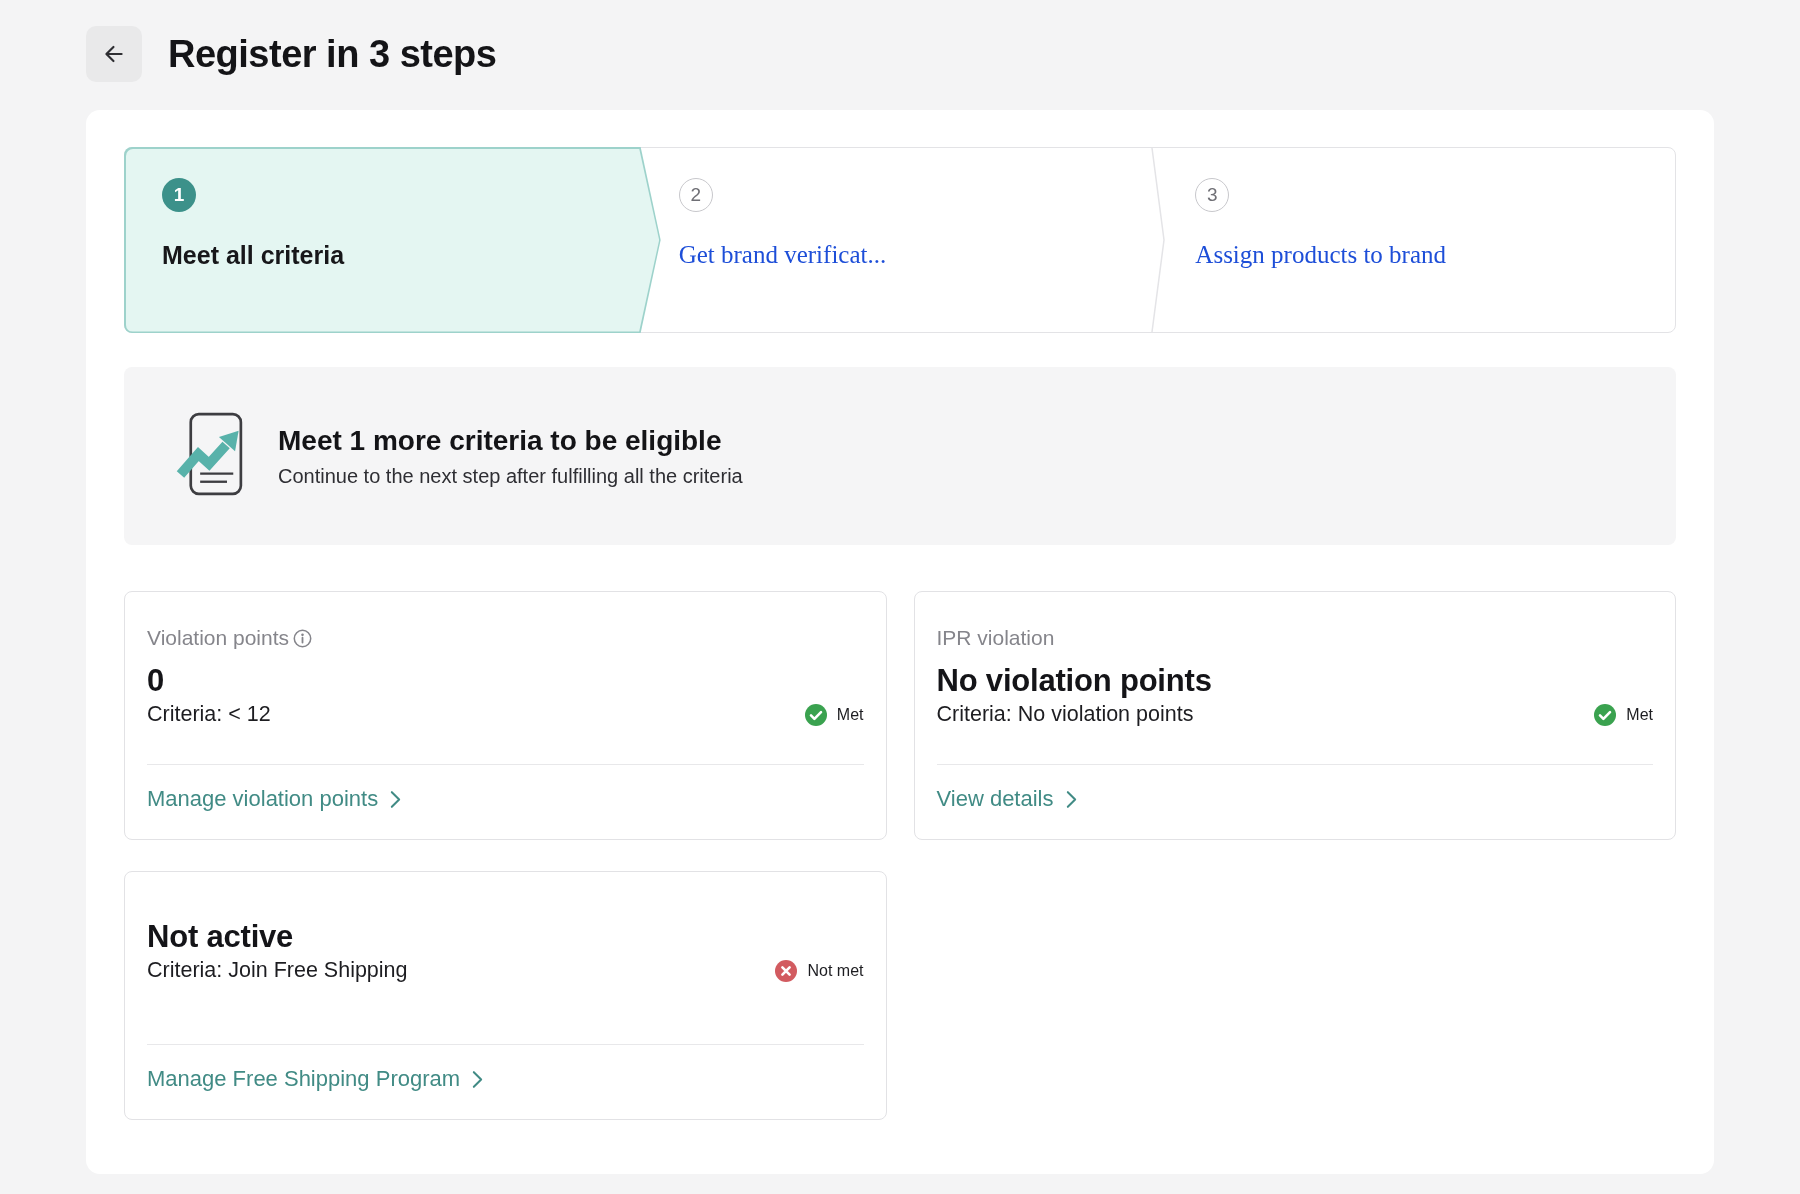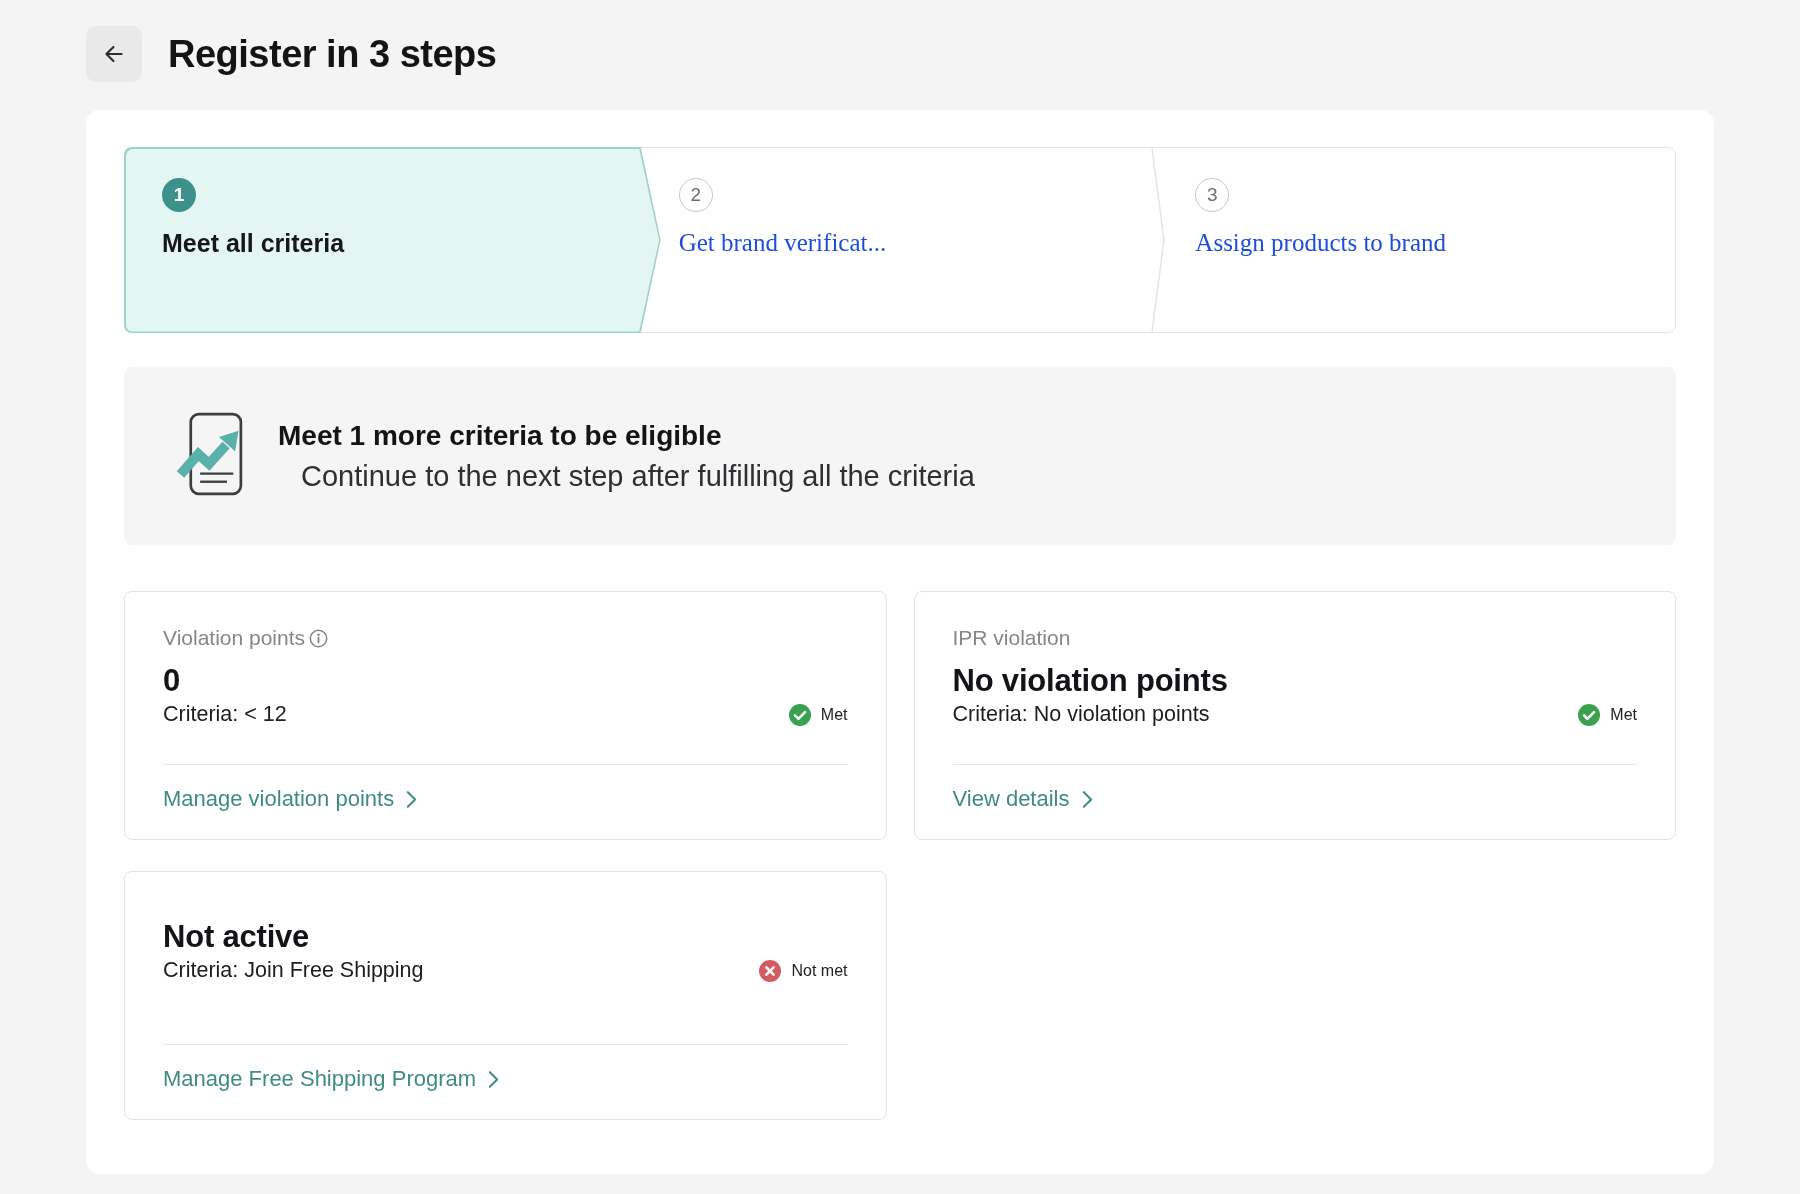--- a/index.html
+++ b/index.html
@@ -43,38 +43,38 @@
   .step-divider {
     position:absolute; top:0; bottom:0; left:calc(66.666% - 8px); width:16px; z-index:1;
   }
   .step-circle {
     width:34px; height:34px; border-radius:50%;
     display:flex; align-items:center; justify-content:center;
     font-size:19px;
   }
   .step-circle.active { background:#3c918a; color:#ffffff; font-weight:600; }
   .step-circle.idle { background:#ffffff; border:1px solid #c8c8cc; color:#6f6f75; }
-  .step-label { margin-top:17px; font-size:25px; }
+  .step-label { margin-top:29px; font-size:25px; }
   .step-label.active { color:#17171a; font-weight:600; }
   .step-label.idle { color:#1d4ed8; font-weight:400;font-family:Liberation Serif, serif; }
 
   
   .banner {
     margin-top:34px; background:#f5f5f6; border-radius:8px;
     height:178px; display:flex; align-items:center; gap:34px; padding:0 44px 0 52px;
   }
   .banner-icon { flex:0 0 auto; }
   .banner-title { font-size:28px; font-weight:700; color:#141417; }
-  .banner-sub { margin-top:8px; font-size:29px; color:#2e2e33;margin-left:23px; }
+  .banner-sub { margin-top:8px; font-size:20px; color:#2e2e33; }
 
   
   .cards { margin-top:46px; display:grid; grid-template-columns:1fr 1fr; gap:31px 27px; }
   .crit-card {
     border:1px solid #e2e2e5; border-radius:8px;
-    min-height:249px; padding:34px 38px 0; display:flex; flex-direction:column;
+    min-height:249px; padding:34px 22px 0; display:flex; flex-direction:column;
   }
   .card-label { display:flex; align-items:center; gap:3px; font-size:21px; color:#85858b; }
   .info-btn { background:none; border:none; padding:0; display:flex; cursor:pointer; }
   .card-value { margin-top:13px; font-size:31px; font-weight:700; color:#141418; letter-spacing:-0.2px; }
   .criteria-row { margin-top:3px; display:flex; align-items:center; justify-content:space-between; }
   .criteria-text { font-size:21.5px; color:#1d1d21; }
   .status-badge { display:flex; align-items:center; gap:9px; }
   .status-text { font-size:16px; color:#1d1d21; }
   .card-divider { margin-top:auto; border-top:1px solid #e8e8ea; }
   .card-link {

